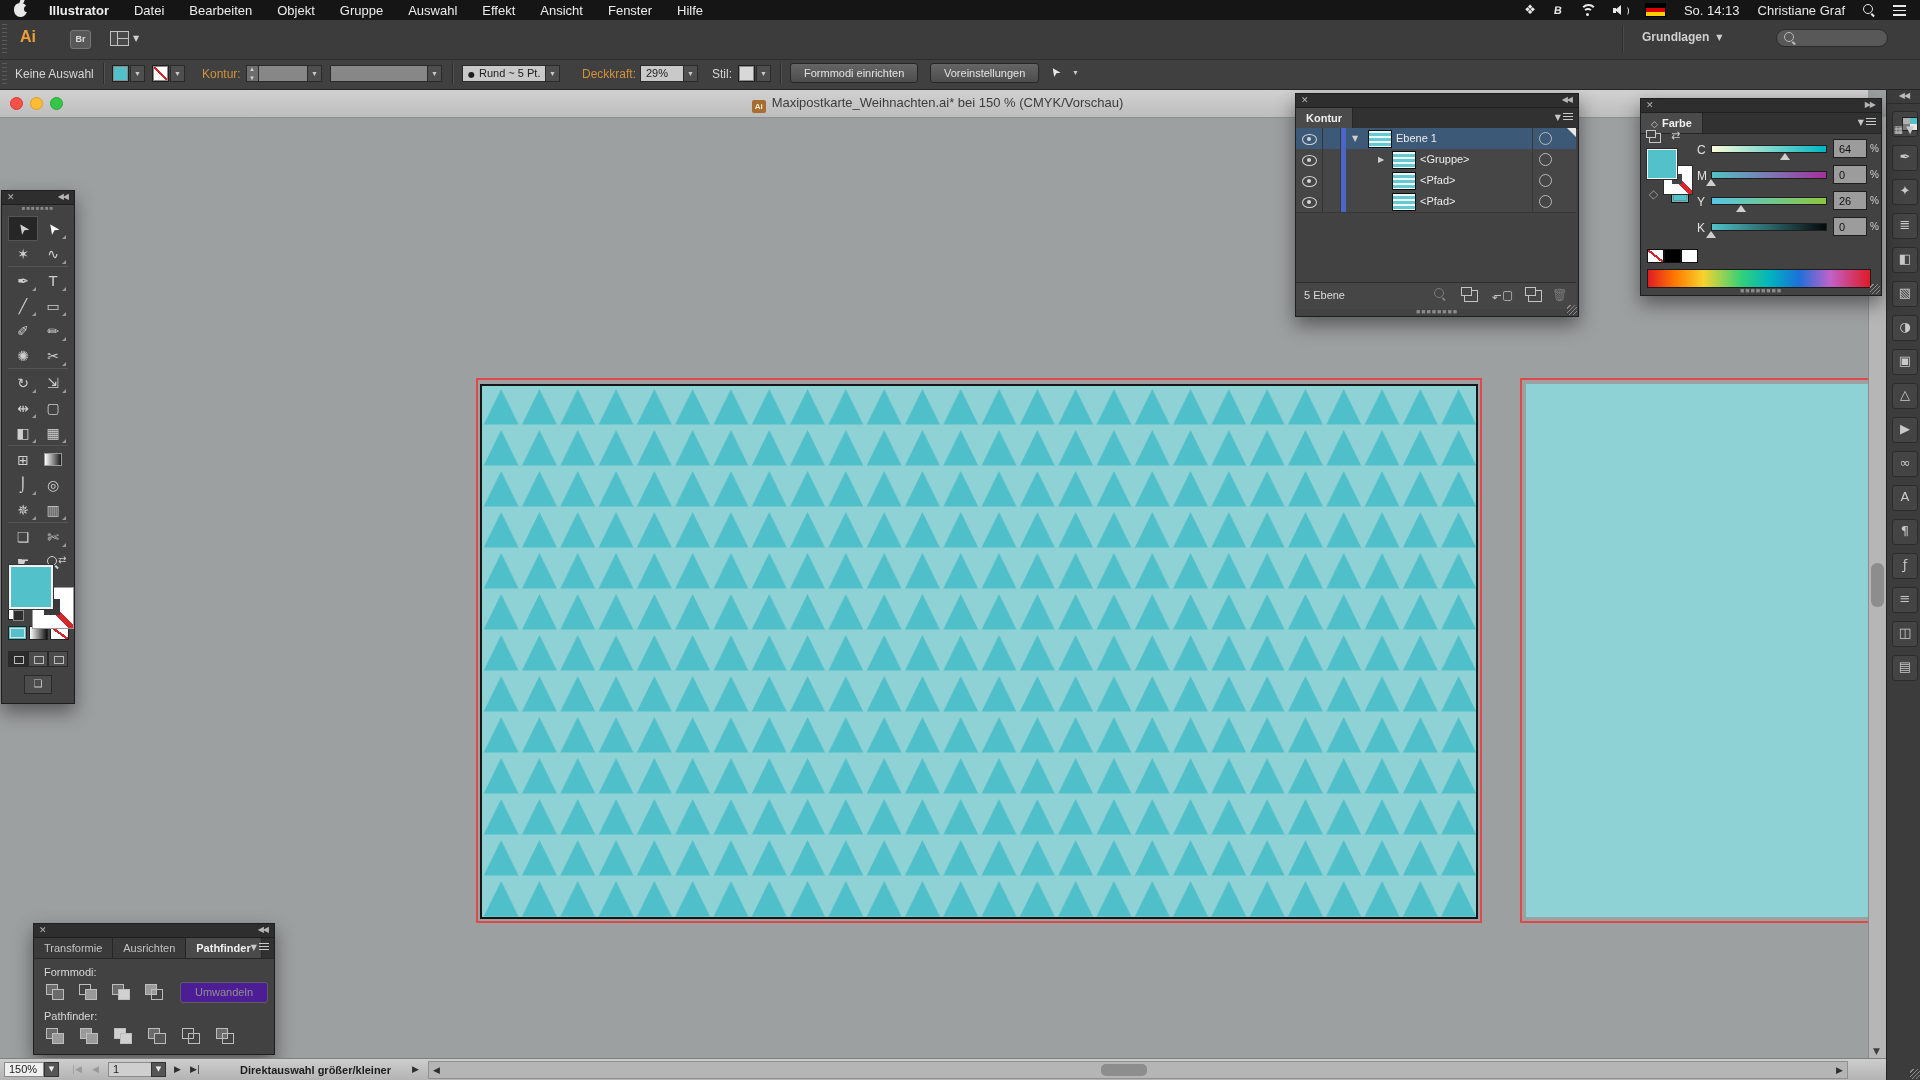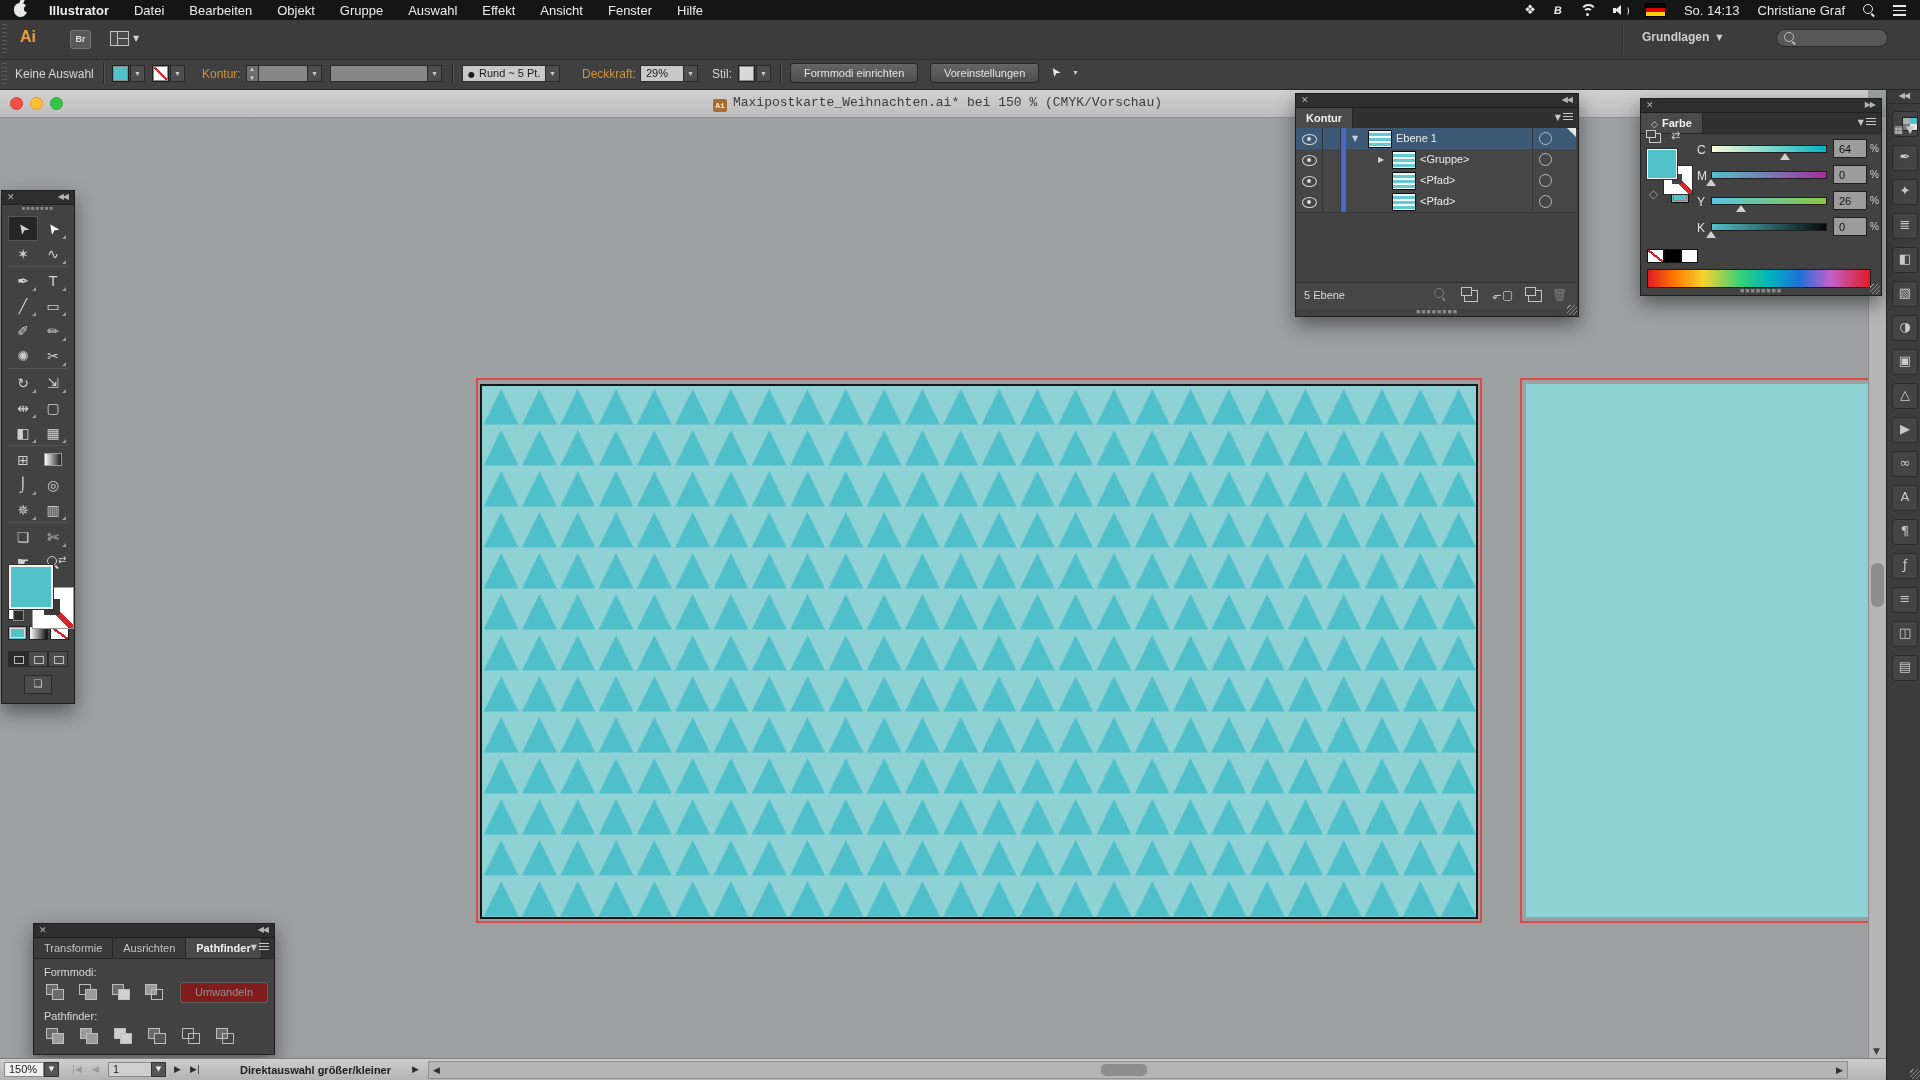--- a/index.html
+++ b/index.html
@@ -74,21 +74,21 @@
   .cdiv{position:absolute;top:4px;height:21px;width:1px;background:#2c2c2c;border-right:1px solid #525252;}
   .cbtn{position:absolute;top:4px;height:20px;background:linear-gradient(#656565,#4d4d4d);border:1px solid #262626;
     border-radius:3px;color:#e3e3e3;font-size:11px;line-height:18px;padding:0 13px;box-sizing:border-box;}
   .slashnone{background:
     linear-gradient(to top right,transparent 44%,#d2272c 44% 56%,transparent 56%),#fff;}
 
   
   #titlebar{position:absolute;left:0;top:89px;width:1868px;height:28px;
     background:linear-gradient(#d2d2d2,#bdbdbd);border-bottom:1px solid #8f8f8f;z-index:1;}
   .tl{position:absolute;top:8px;width:13px;height:13px;border-radius:50%;box-sizing:border-box;}
-  #titlebar .t{position:absolute;top:6px;left:7px;right:0;text-align:center;color:#3c3c3c;font-size:13px;font-family:Liberation Mono, monospace;}
+  #titlebar .t{position:absolute;top:6px;left:7px;right:0;text-align:center;color:#3c3c3c;font-size:13px;}
   .fileicon{display:inline-block;width:14px;height:13px;background:#a86d33;border-radius:2px;color:#ffe9c9;
     font-size:8px;font-weight:bold;text-align:center;line-height:13px;margin-right:6px;vertical-align:-2px;}
 
   
   #docarea{position:absolute;left:0;top:117px;width:1868px;height:941px;background:#9da0a1;overflow:hidden;z-index:0;}
   #guide1{position:absolute;left:476px;top:261px;width:1006px;height:545px;border:2px solid #de4a4a;box-sizing:border-box;}
   #board1{position:absolute;left:480px;top:267px;width:998px;height:535px;border:2px solid #161616;box-sizing:border-box;}
   #board1 svg,#board2 svg{display:block;width:100%;height:100%;}
   #guide2{position:absolute;left:1520px;top:261px;width:370px;height:545px;border:2px solid #de4a4a;box-sizing:border-box;}
   #board2{position:absolute;left:1526px;top:267px;width:364px;height:533px;}
@@ -186,21 +186,21 @@
   #cp-trio .c{width:17px;height:14px;border:1px solid #111;box-sizing:border-box;}
   #spectrum{position:absolute;left:6px;top:170px;width:222px;height:17px;border:1px solid #1c1c1c;
     background:linear-gradient(90deg,#e01b24,#ff7800 12%,#f6d32d 25%,#33d17a 42%,#00b3c0 55%,#1c71d8 68%,#c061cb 82%,#e01b24 100%);}
 
   
   #pathf{left:33px;top:923px;width:240px;height:130px;z-index:11;}
   #pathf .lab{position:absolute;left:10px;font-size:11px;color:#d8d8d8;}
   .pfico{position:absolute;top:0;width:22px;height:18px;}
   .pfico i{position:absolute;left:2px;top:2px;width:10px;height:9px;border:1px solid #bdbdbd;background:#6b6b6b;}
   .pfico em{position:absolute;left:8px;top:7px;width:10px;height:9px;border:1px solid #bdbdbd;background:#9a9a9a;}
-  #umw{position:absolute;left:146px;width:86px;height:19px;background:#7f1d1d;border:1px solid #5e5e5e;border-radius:3px;
+  #umw{position:absolute;left:146px;width:86px;height:19px;background:#4c1d95;border:1px solid #5e5e5e;border-radius:3px;
     color:#8f8f8f;font-size:11px;text-align:center;line-height:18px;}
 
   
   #statusbar{position:absolute;left:0;top:1058px;width:1886px;height:22px;
     background:linear-gradient(#cdcdcd,#b2b2b2);border-top:1px solid #7f7f7f;z-index:12;font-size:11px;color:#222;}
   .sbox{position:absolute;top:3px;height:15px;background:#efefef;border:1px solid #8a8a8a;box-sizing:border-box;line-height:13px;padding-left:4px;}
   .sdd{position:absolute;top:3px;width:15px;height:15px;background:#555;border:1px solid #333;box-sizing:border-box;color:#eee;font-size:7px;text-align:center;line-height:13px;}
   .snav{position:absolute;top:5px;font-size:9px;color:#2e2e2e;}
   .snav.dim{color:#999;}
   #sb-status{position:absolute;left:240px;top:5px;font-weight:bold;color:#1d1d1d;}

